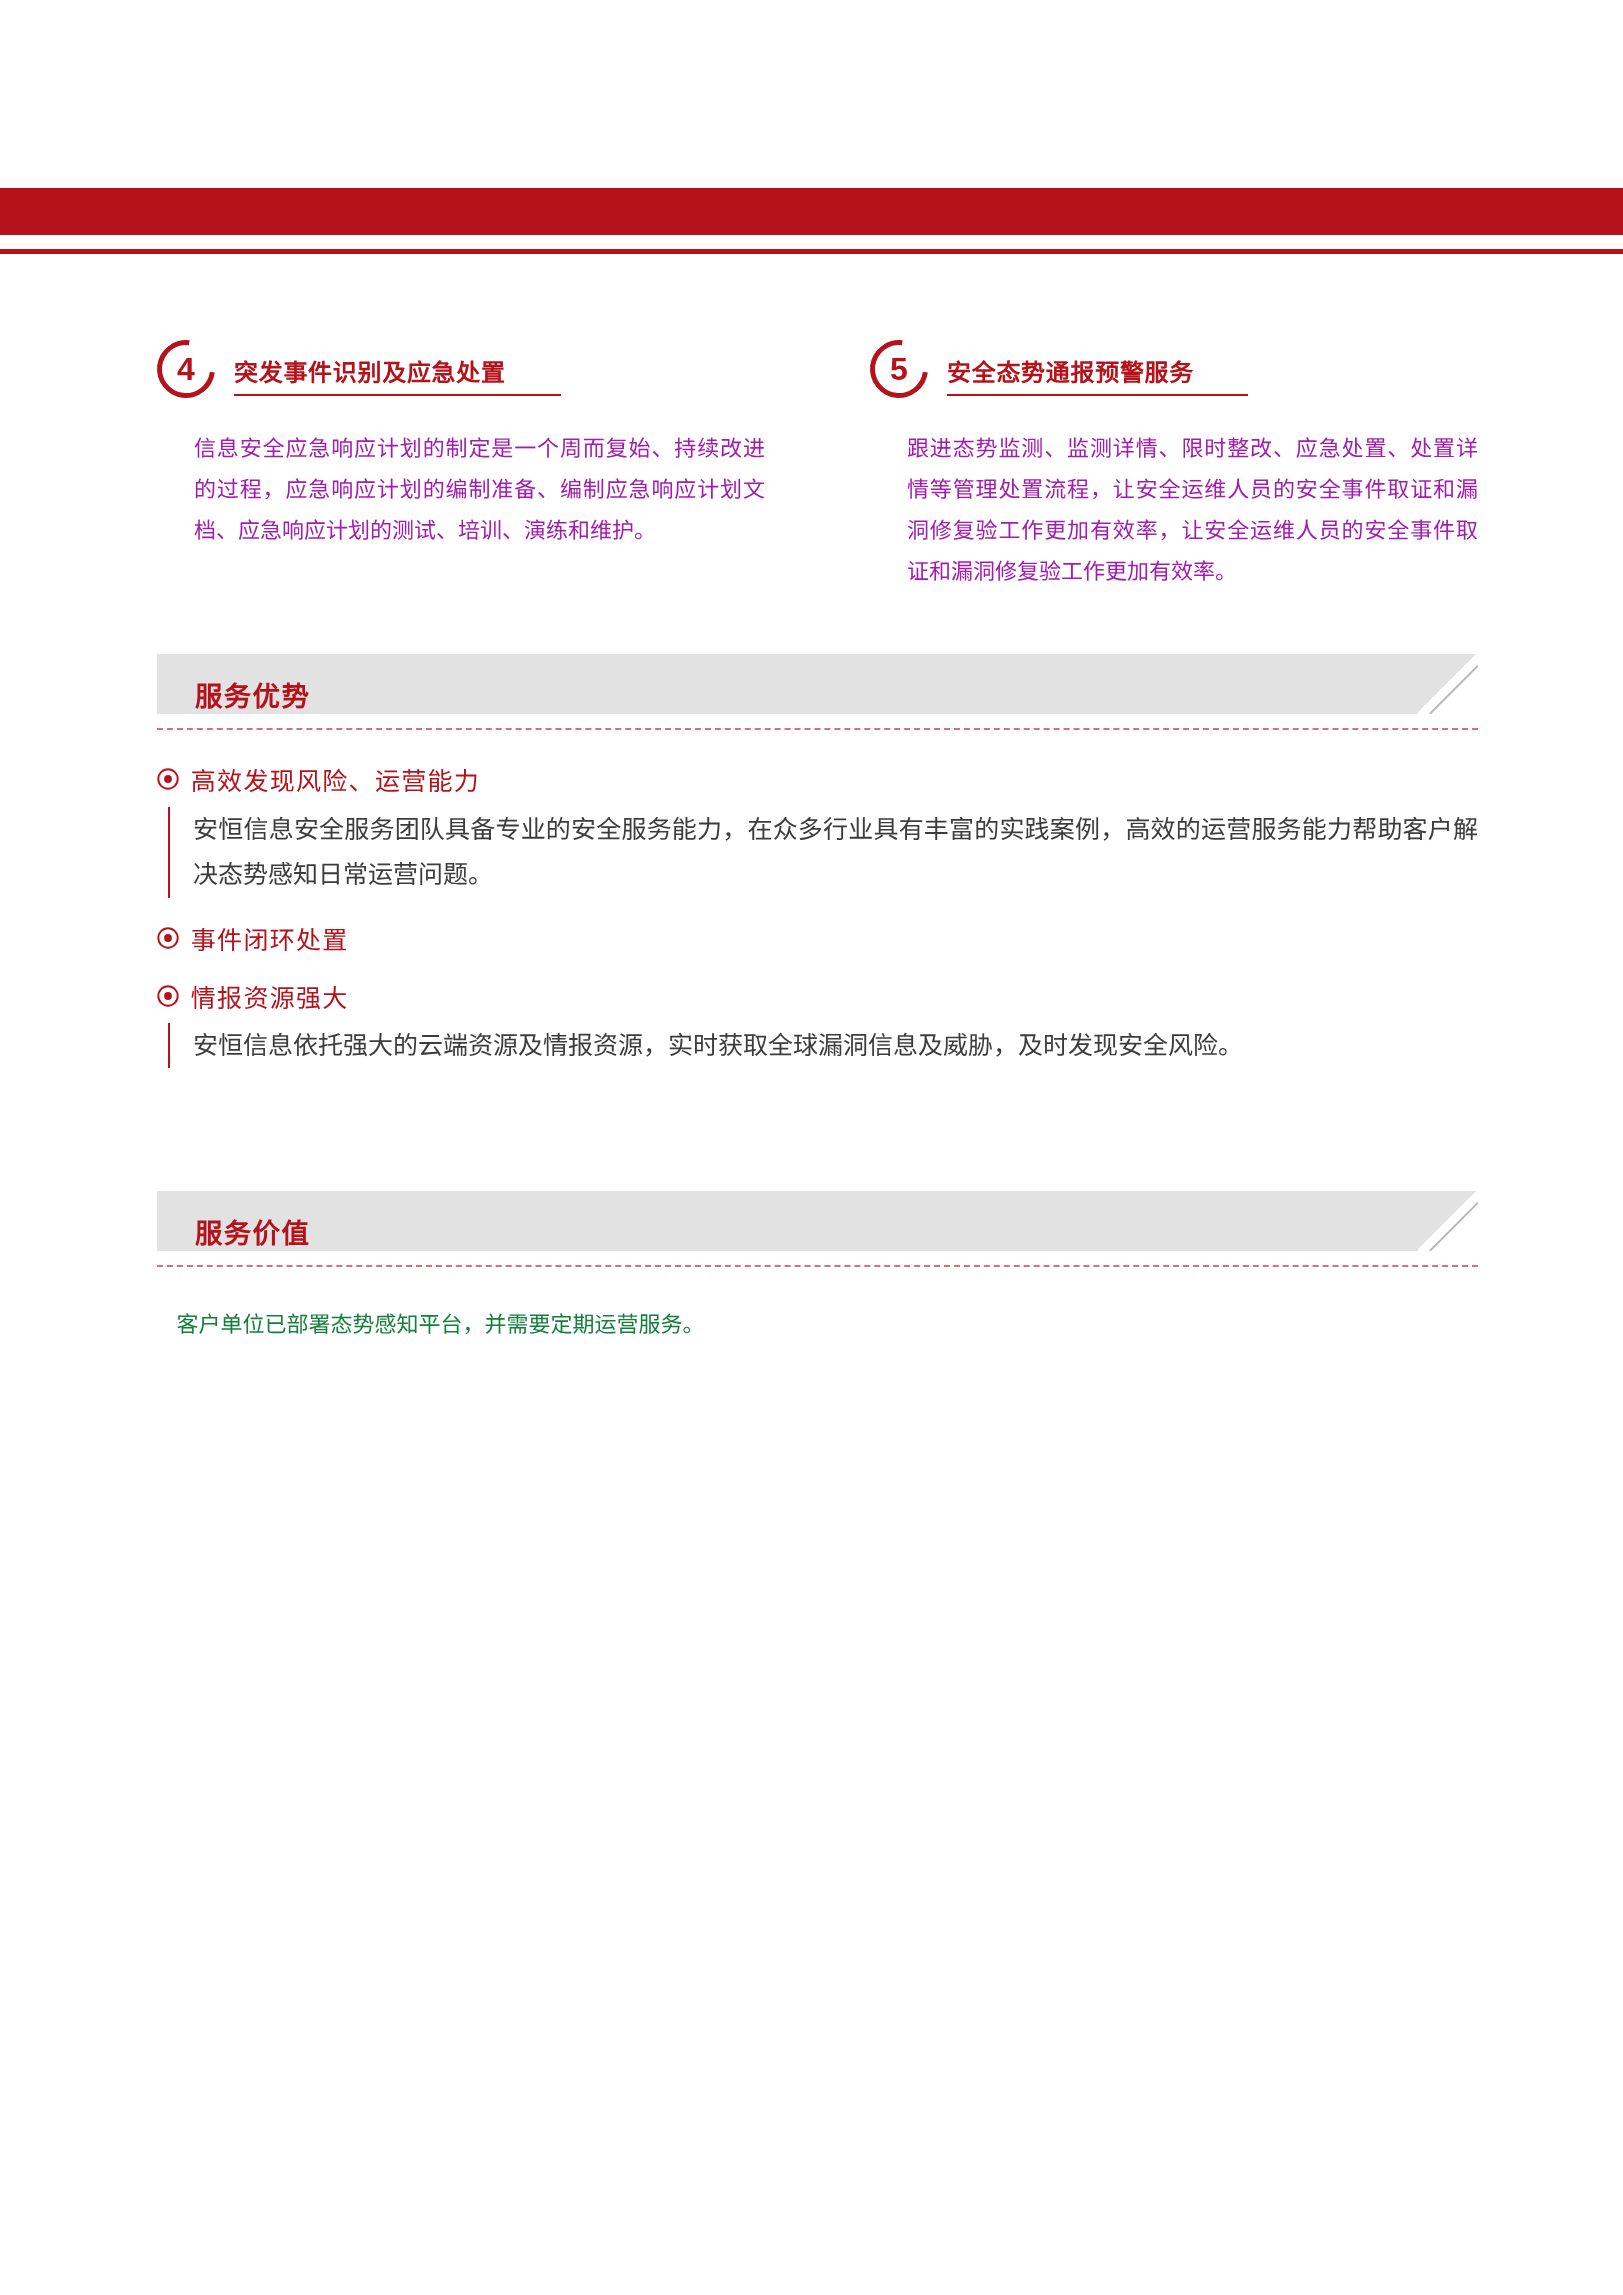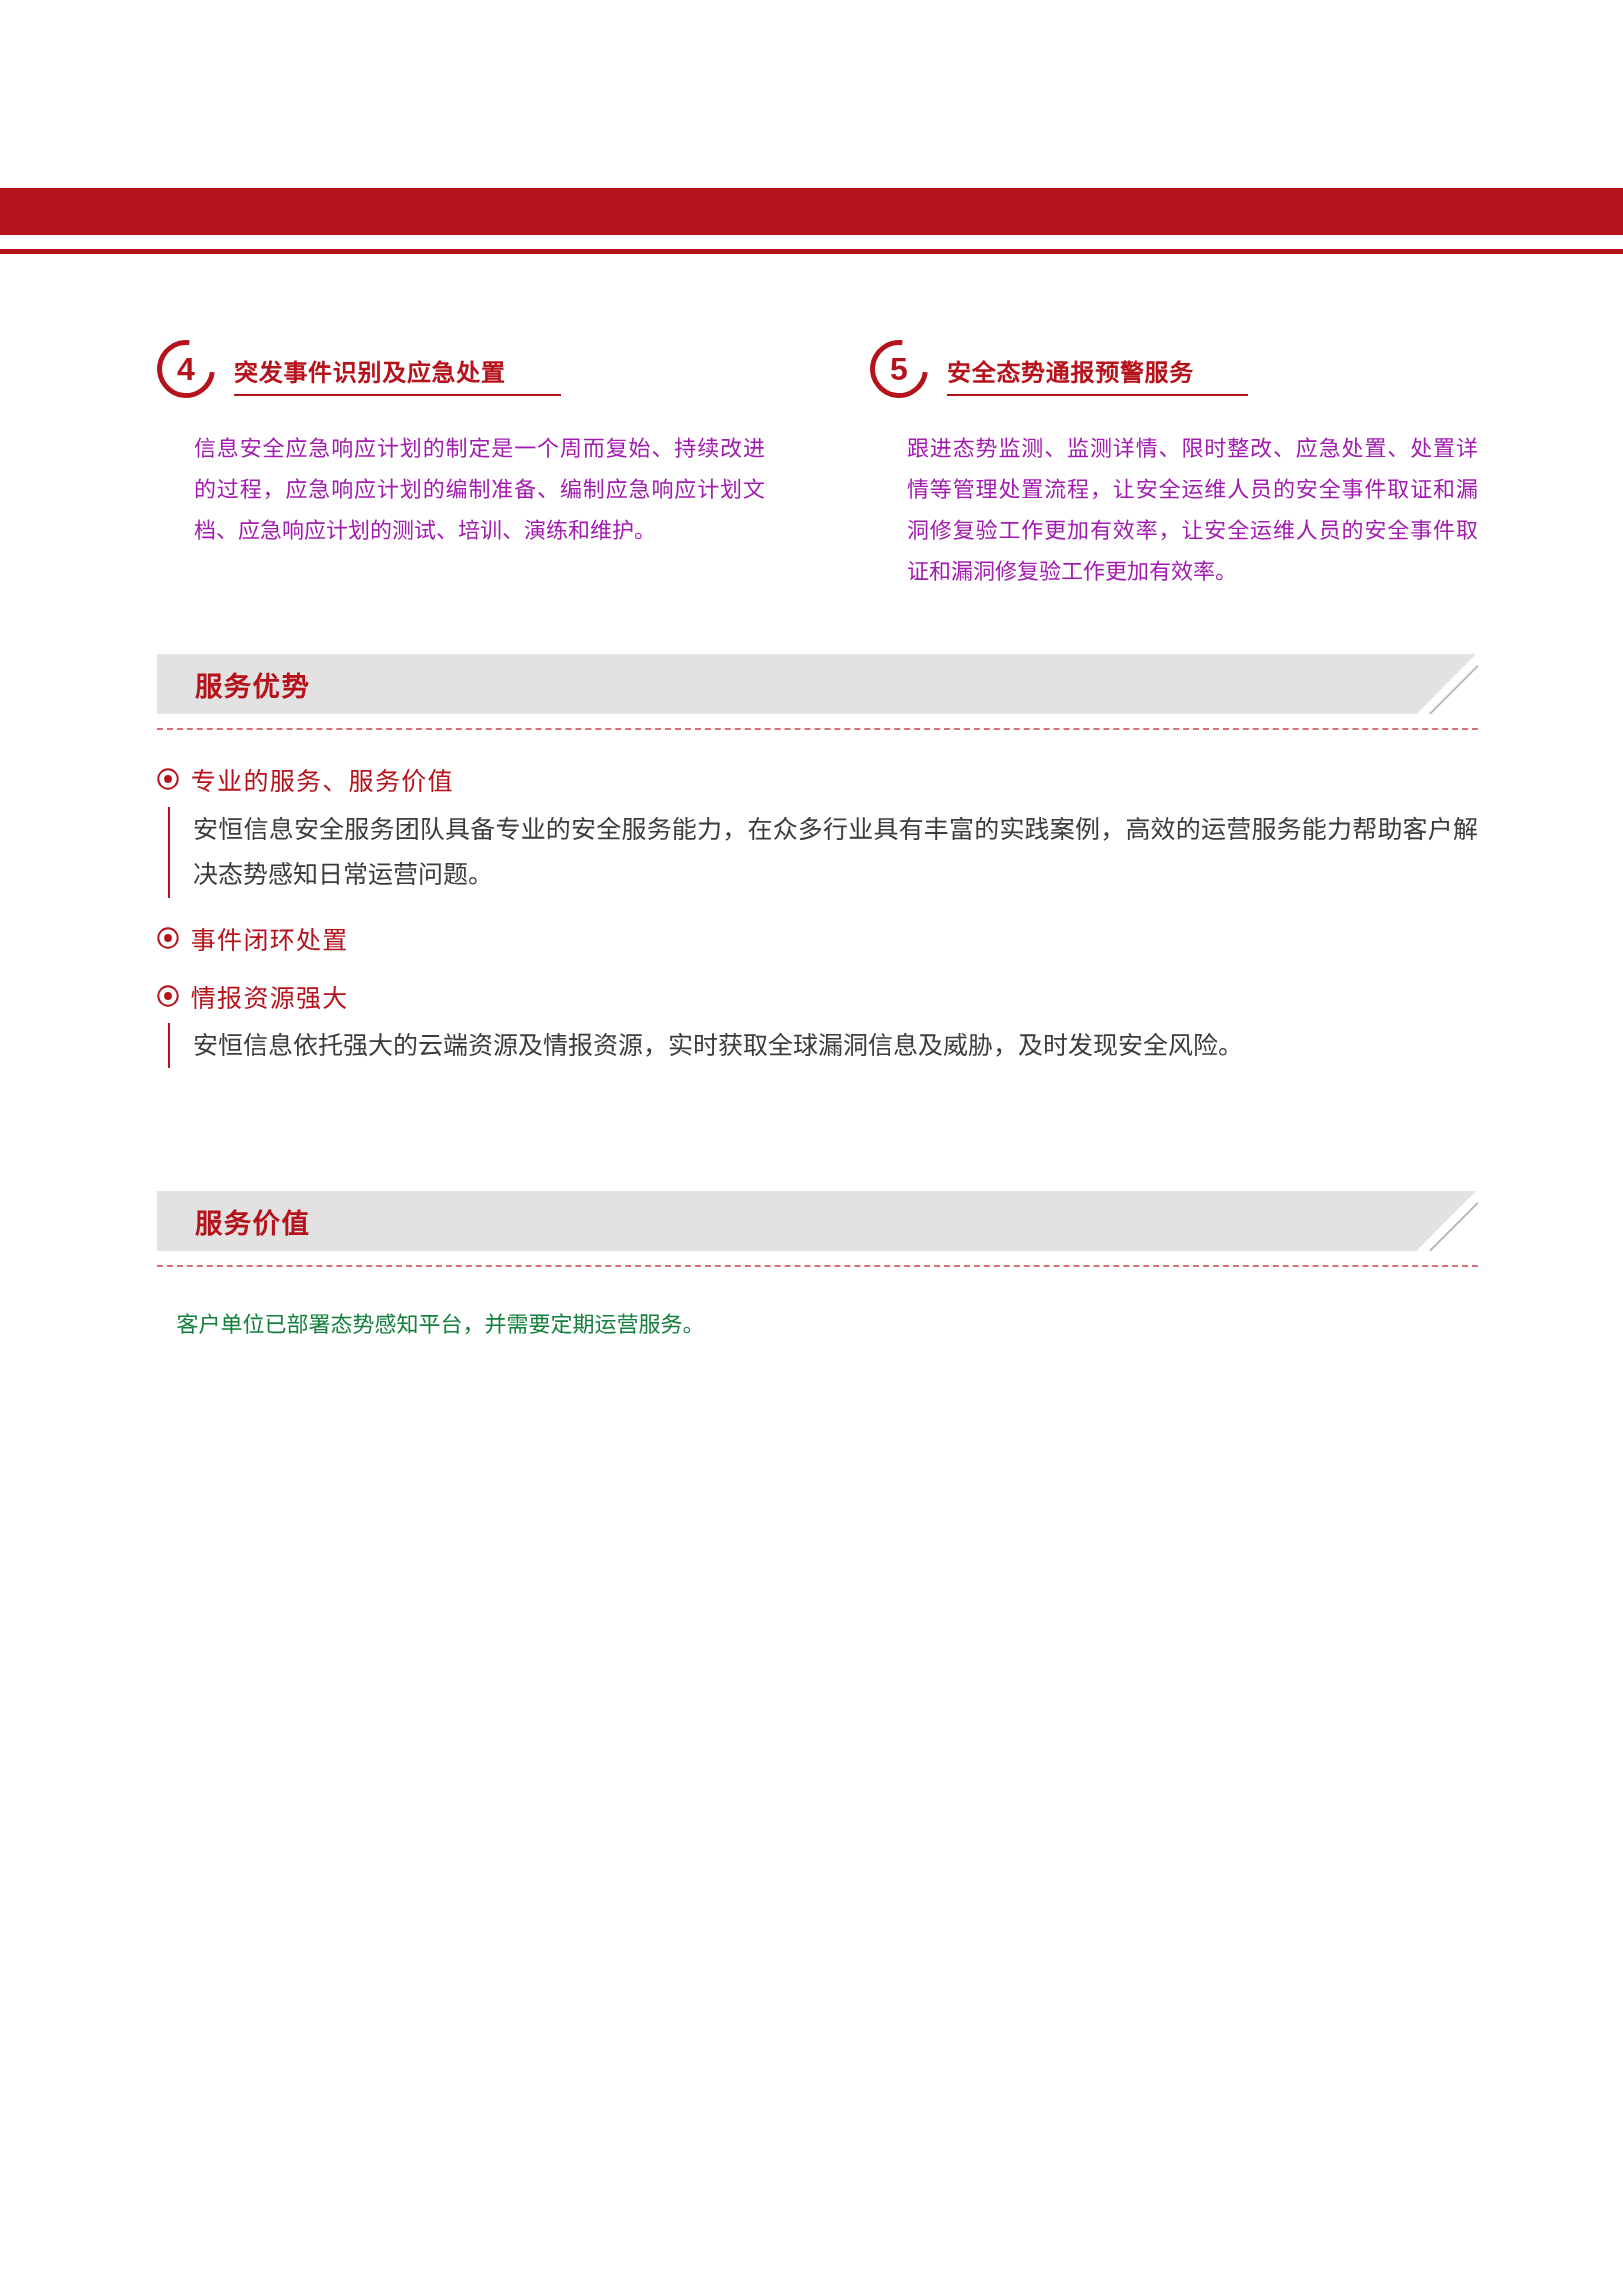--- a/index.html
+++ b/index.html
@@ -116,21 +116,21 @@
   .section {
     position: absolute;
     left: 157px;
     width: 1321px;
   }
   .section-banner {
     position: relative;
     height: 60px;
     background: #e2e2e2;
     display: flex;
-    align-items: center;
+    align-items: flex-end;
     overflow: hidden;
   }
   .section-banner .label {
     margin-left: 38px;
     font-size: 27.5px;
     font-weight: bold;
     color: #b5121b;
     letter-spacing: 1.3px;
   }
   .section-banner .corner {
@@ -242,21 +242,21 @@
     <div class="section-dash"></div>
 
     <div class="adv-list">
 
       <div class="adv-item">
         <div class="adv-head">
           <svg class="adv-icon" viewBox="0 0 34 34">
             <circle cx="17" cy="17" r="15" fill="none" stroke="#b5121b" stroke-width="3"></circle>
             <circle cx="17" cy="17" r="6" fill="#b5121b"></circle>
           </svg>
-          <span class="adv-title">专业的服务、服务价值</span>
+          <span class="adv-title">高效发现风险、运营能力</span>
         </div>
         <div class="adv-body">安恒信息安全服务团队具备专业的安全服务能力，在众多行业具有丰富的实践案例，高效的运营服务能力帮助客户解决态势感知日常运营问题。</div>
       </div>
 
       <div class="adv-item">
         <div class="adv-head">
           <svg class="adv-icon" viewBox="0 0 34 34">
             <circle cx="17" cy="17" r="15" fill="none" stroke="#b5121b" stroke-width="3"></circle>
             <circle cx="17" cy="17" r="6" fill="#b5121b"></circle>
           </svg>

